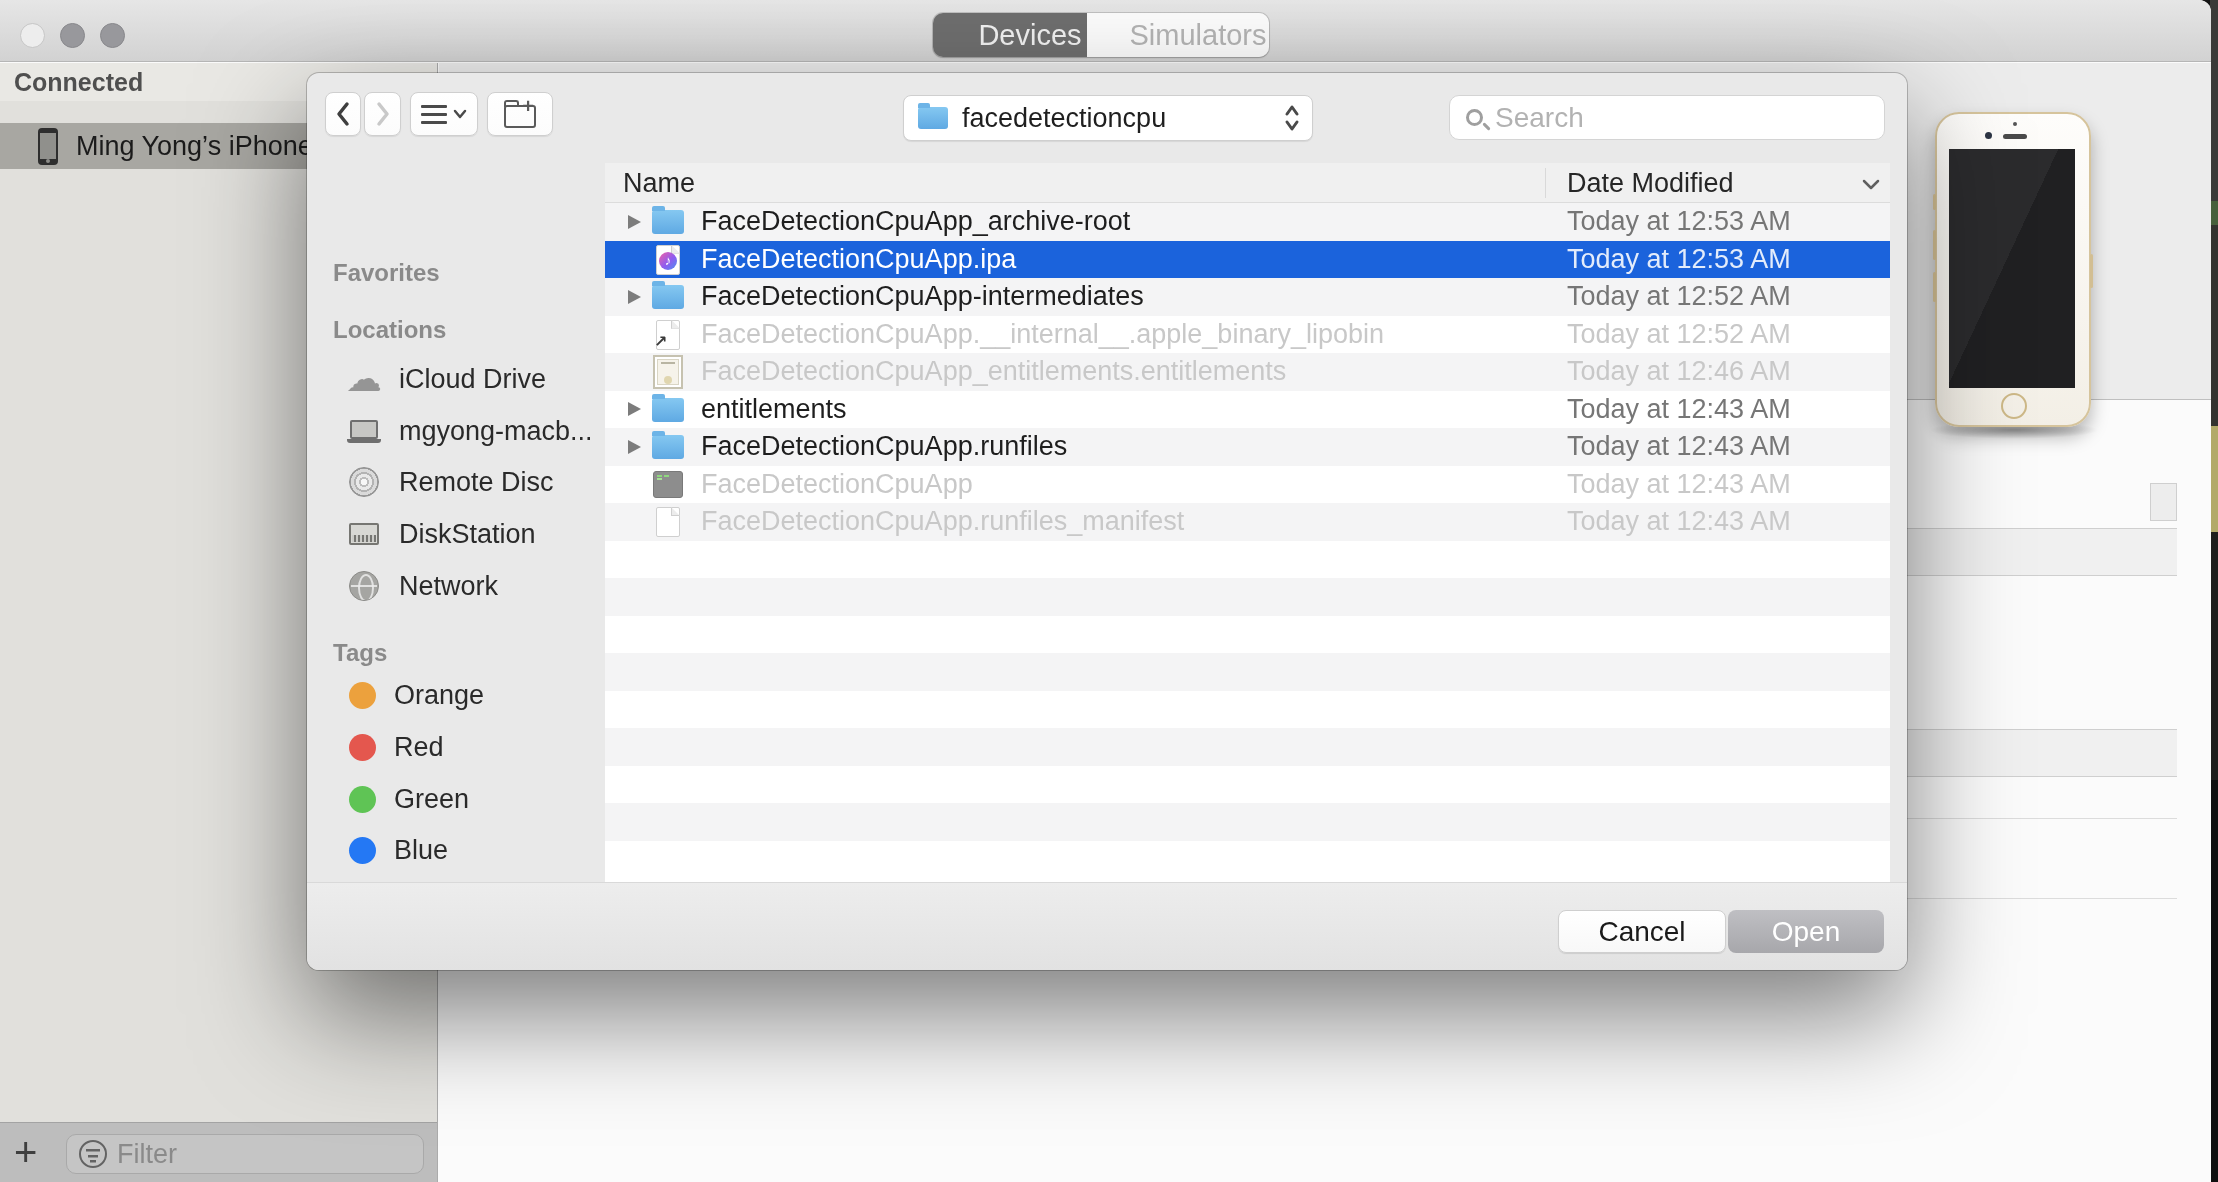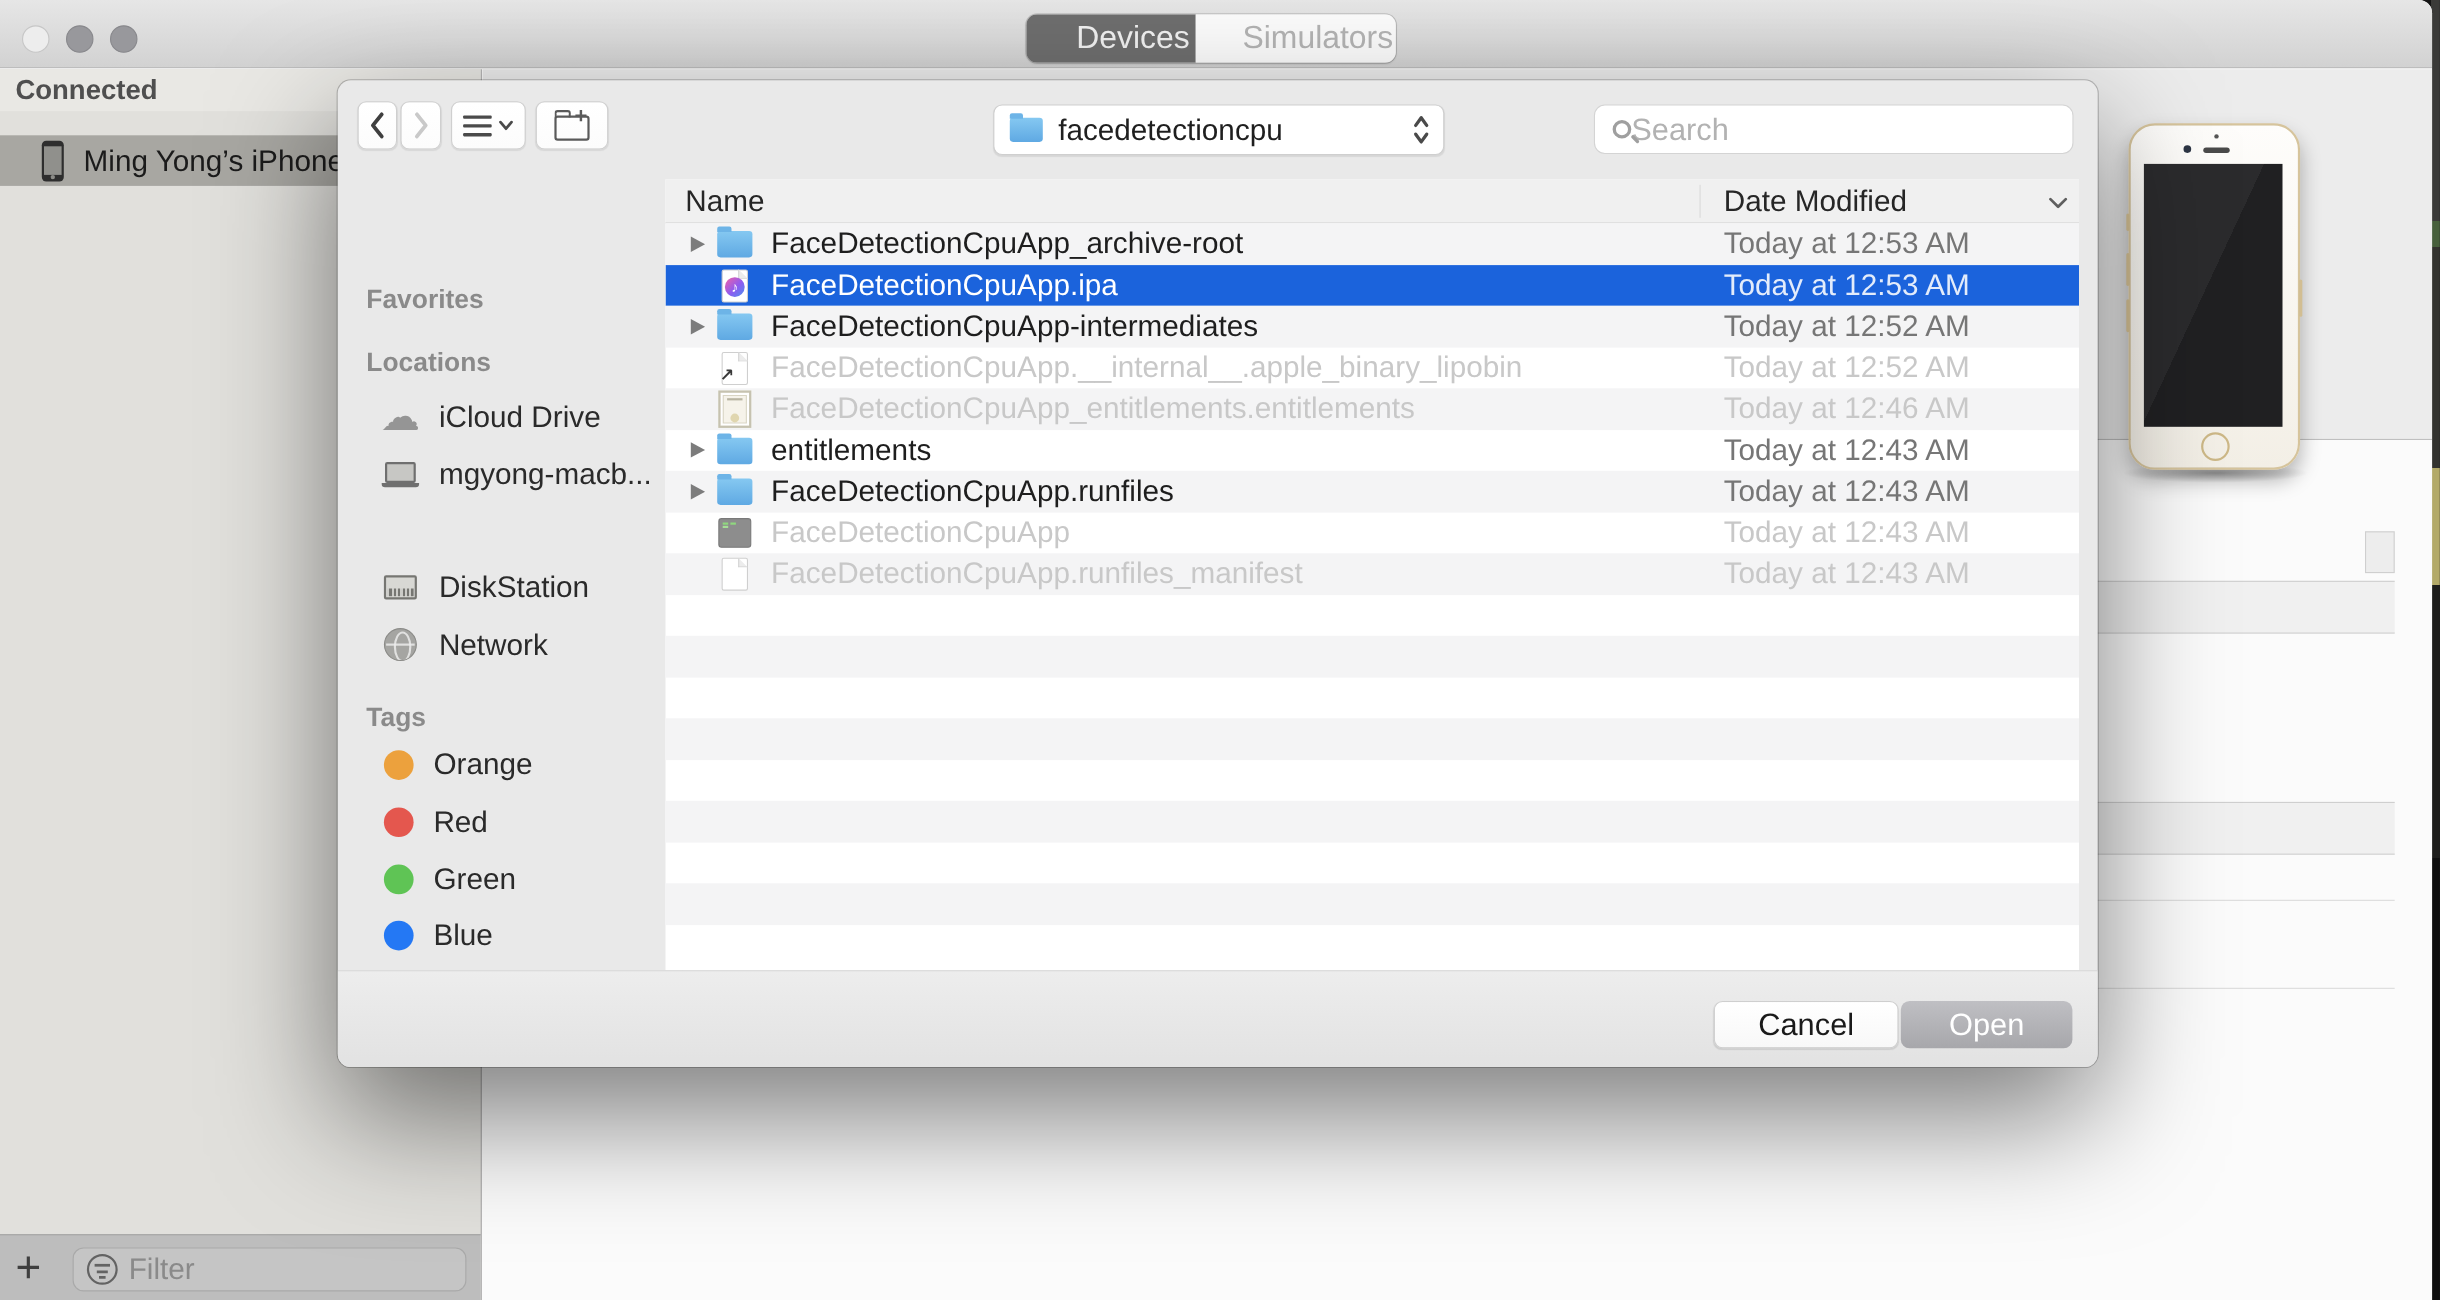--- a/index.html
+++ b/index.html
@@ -119,21 +119,21 @@
     background:#6db4e7; border-radius:2px 2px 0 0; }
   .path-label { margin-left:14px; font-size:27px; color:#1f1f1f; flex:1; }
   .updown { margin-right:12px; flex:none; }
 
   .search-field { position:absolute; left:1142px; top:22px; width:436px; height:45px;
     background:#fff; border:1px solid #d4d4d4; border-radius:10px; display:flex; align-items:center; }
   .mag { position:relative; width:17px; height:17px; border:3px solid #9f9f9f; border-radius:50%;
     margin-left:16px; flex:none; }
   .mag:after { content:""; position:absolute; left:13px; top:13px; width:9px; height:3px;
     background:#9f9f9f; transform:rotate(45deg); border-radius:2px; }
-  .search-ph { margin-left:0; font-size:28px; color:#b2b2b2; }
+  .search-ph { margin-left:12px; font-size:28px; color:#b2b2b2; }
 
   
   .dlg-sidebar { position:absolute; left:0; top:90px; width:314px; height:719px;
     border-right:1px solid #d6d6d6; }
   .side-header { position:absolute; left:26px; font-size:24px; font-weight:700; color:#8a8a8a; }
   .side-item { position:absolute; left:0; width:100%; height:52px; display:flex; align-items:center; }
   .side-item .label { margin-left:18px; font-size:27px; color:#2a2a2a; white-space:nowrap; }
   .side-icon { width:34px; height:34px; margin-left:40px; flex:none; position:relative;
     display:flex; align-items:center; justify-content:center; }
   .ico-cloud { font-size:36px; color:#959595; line-height:34px; }
@@ -317,20 +317,26 @@
             <span class="ico-cloud">☁</span>
           </span>
           <span class="label">iCloud Drive</span>
         </div>
         <div class="side-item" style="top: 242px;">
           <span class="side-icon">
             <span class="ico-laptop"></span>
           </span>
           <span class="label">mgyong-macb...</span>
         </div>
+        <div class="side-item" style="top: 293px;">
+          <span class="side-icon">
+            <span class="ico-disc"></span>
+          </span>
+          <span class="label">Remote Disc</span>
+        </div>
         <div class="side-item" style="top: 345px;">
           <span class="side-icon">
             <span class="ico-server"></span>
           </span>
           <span class="label">DiskStation</span>
         </div>
         <div class="side-item" style="top: 397px;">
           <span class="side-icon">
             <span class="ico-globe"></span>
           </span>

